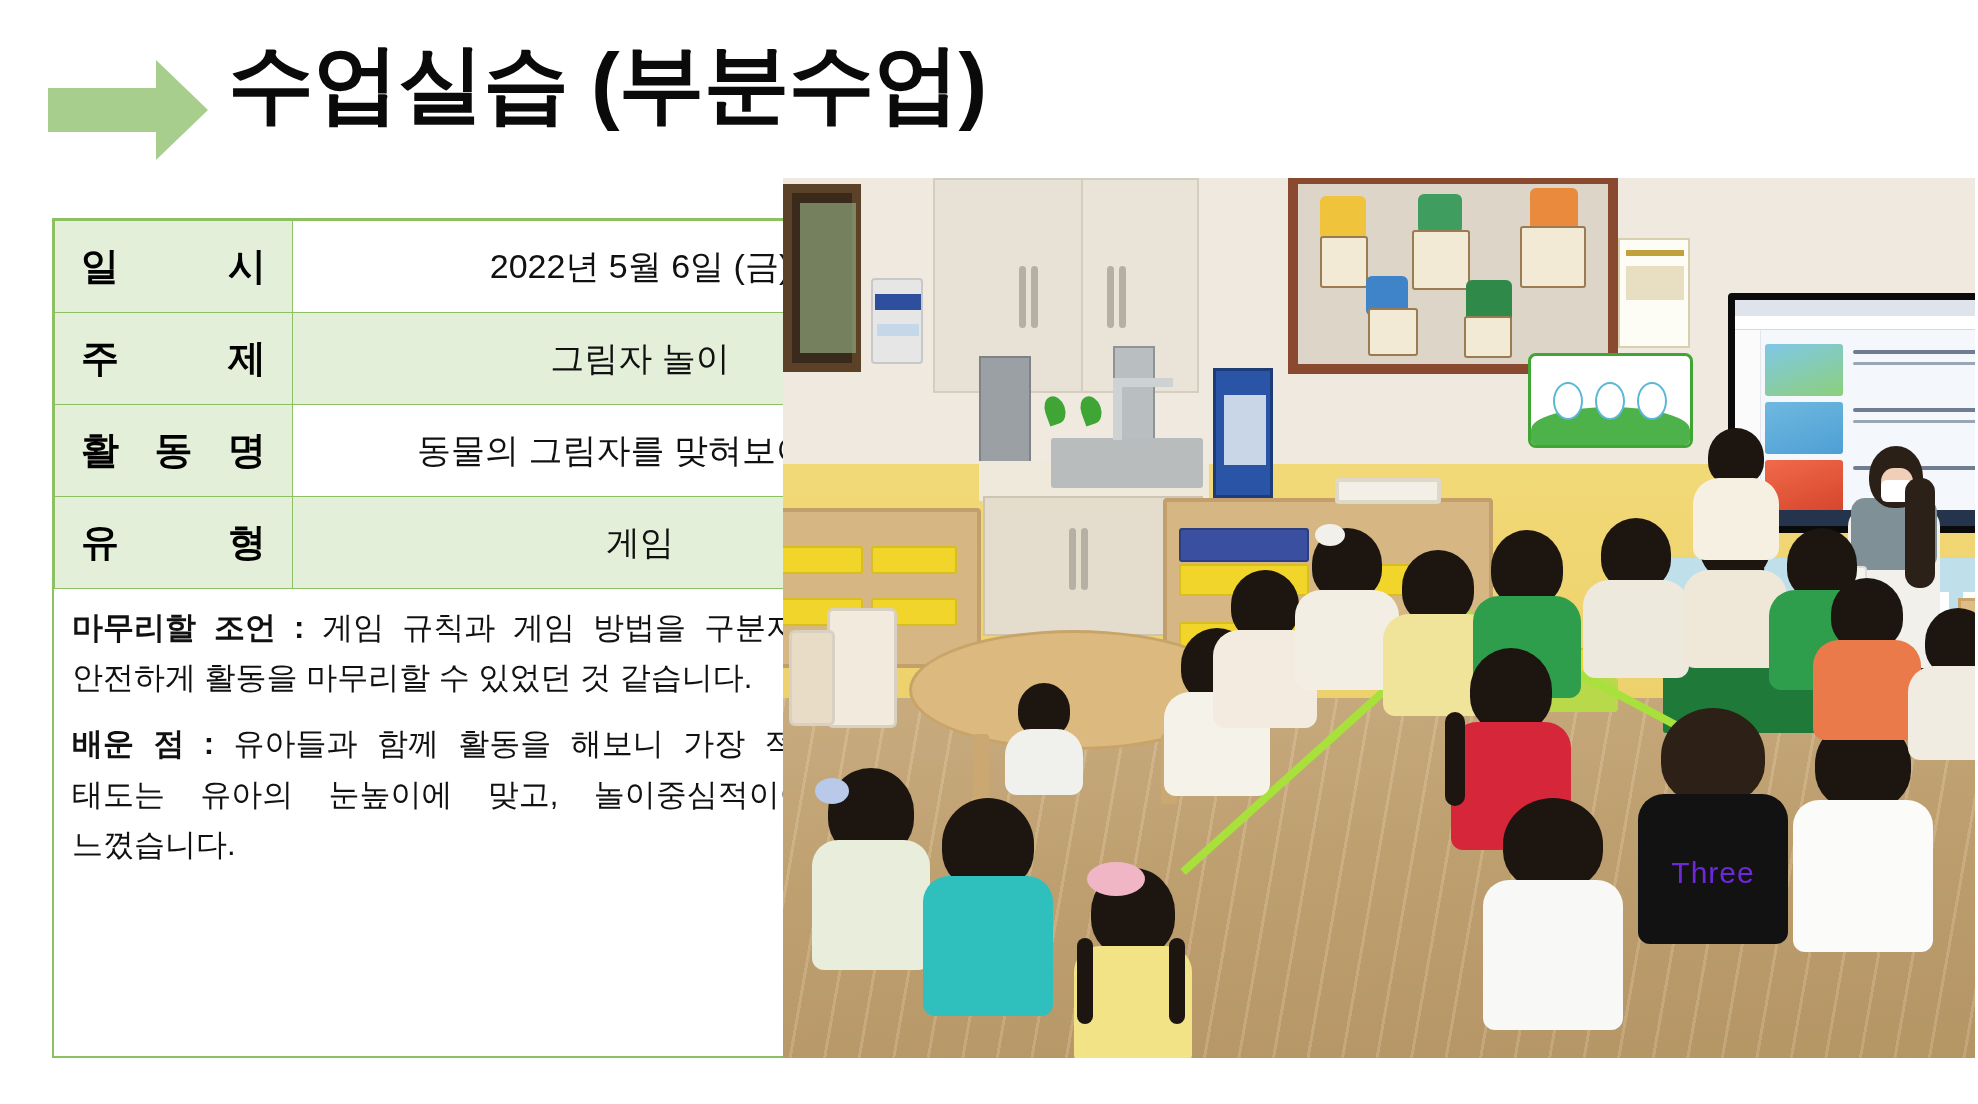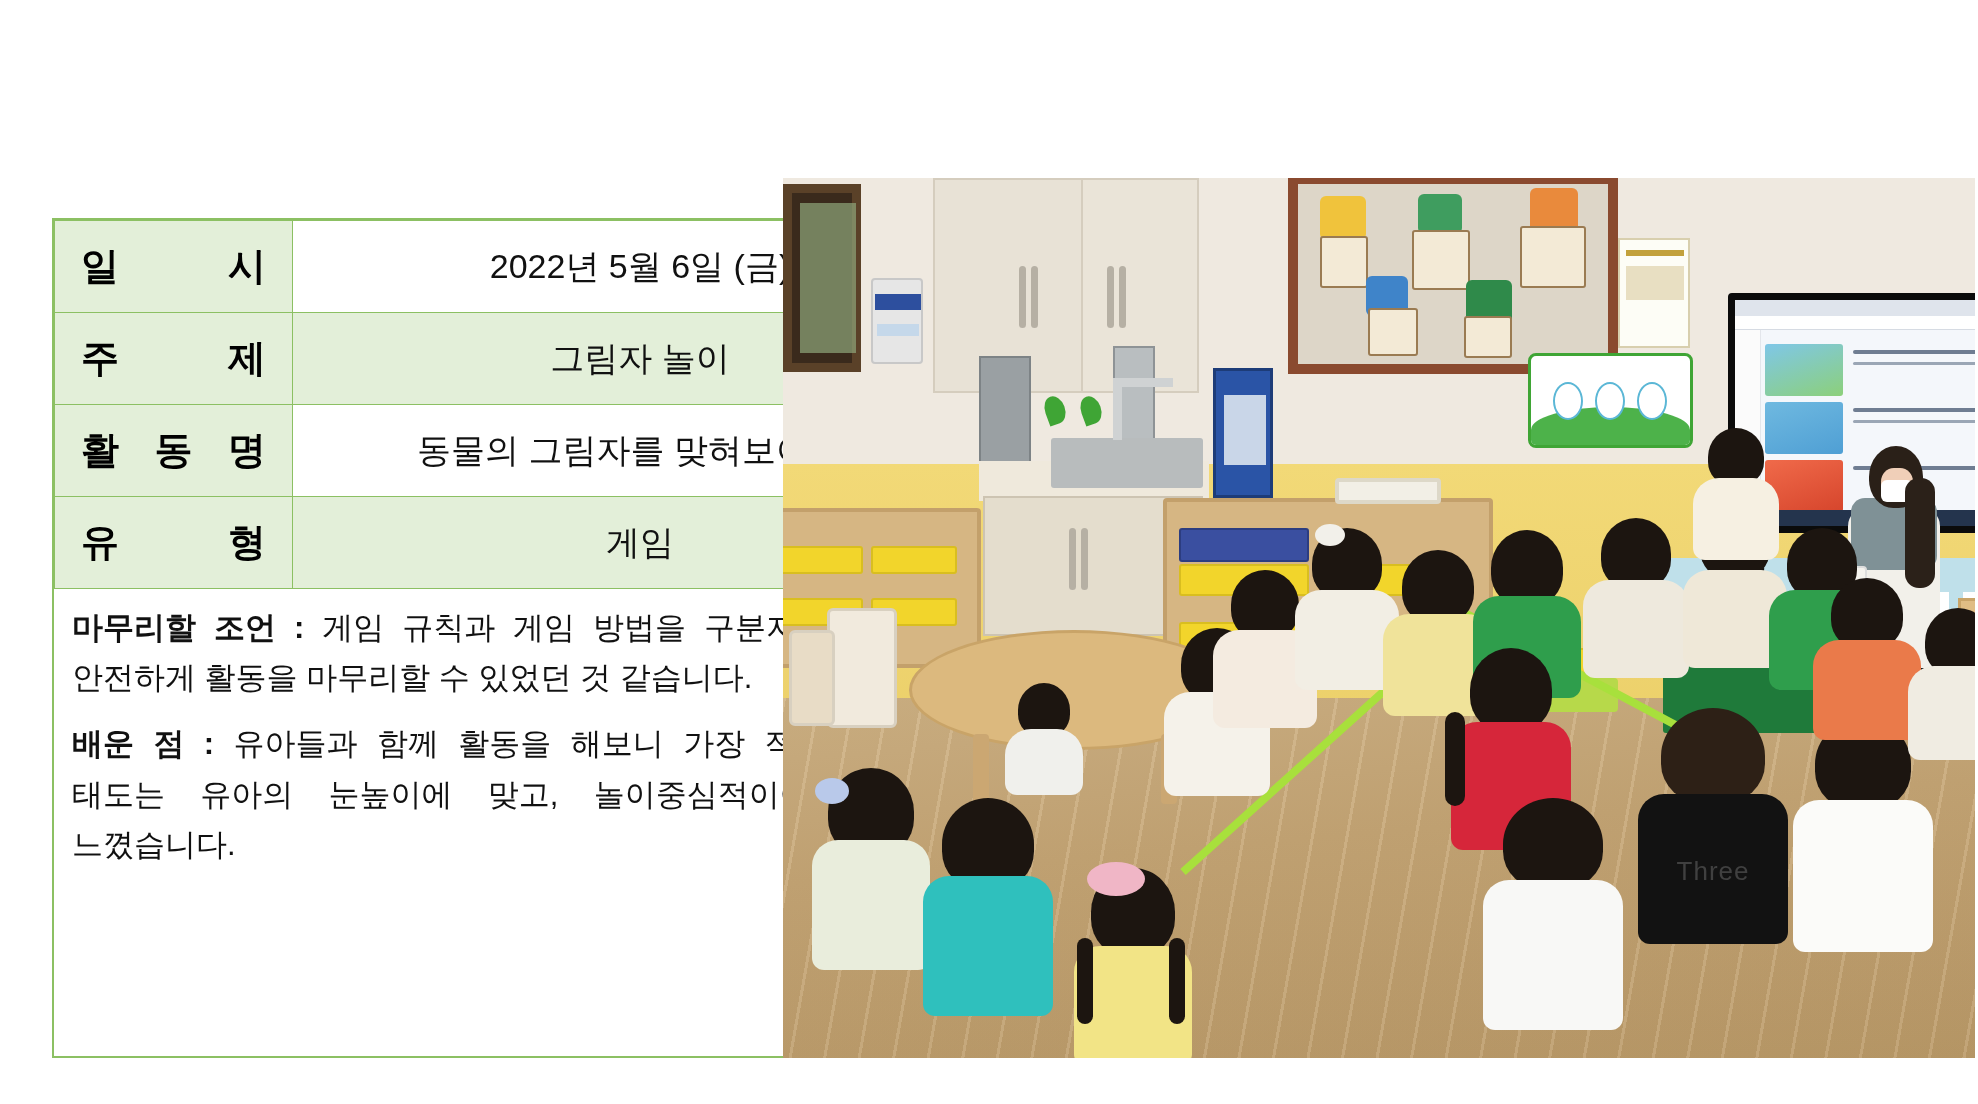--- a/index.html
+++ b/index.html
@@ -172,28 +172,36 @@
   .p-rtable { position:absolute; left:1175px; top:420px; width:130px; height:66px; background:#e0bd84; border:3px solid #c9a468; }
   .p-rtable-leg { position:absolute; width:14px; height:80px; background:#d2ae78; }
 
   
   .kid { position:absolute; }
   .kid .hair { position:absolute; left:50%; transform:translateX(-50%); top:0;
     background:#1c1510; border-radius:50% 50% 42% 42%; }
   .kid .body { position:absolute; left:50%; transform:translateX(-50%); border-radius:26px 26px 12px 12px; }
   .kid .pony { position:absolute; background:#1c1510; border-radius:10px; }
   .kid-shirt-text { position:absolute; left:50%; transform:translateX(-50%);
-    color:#404040; font-size:26px; font-weight:normal; font-family:"Liberation Sans", sans-serif;
+    color:#6d28d9; font-size:30px; font-weight:normal; font-family:"Liberation Sans", sans-serif;
     letter-spacing:1px; }
 </style>
 </head>
 <body>
 
 <div class="slide">
 
+  <div class="header">
+    <div class="arrow-icon">
+      <svg width="160" height="100" viewBox="0 0 160 100" aria-hidden="true">
+        <polygon points="0,28 108,28 108,0 160,50 108,100 108,72 0,72" fill="#A8CE8E"></polygon>
+      </svg>
+    </div>
+    <div class="page-title">수업실습 (부분수업)</div>
+  </div>
 
   <div class="content-block">
 
     <div class="left-col">
       <table class="info-table">
         <tbody>
           <tr>
             <td class="lbl-cell">
               <div class="lbl-inner">
                 <span>일</span>

